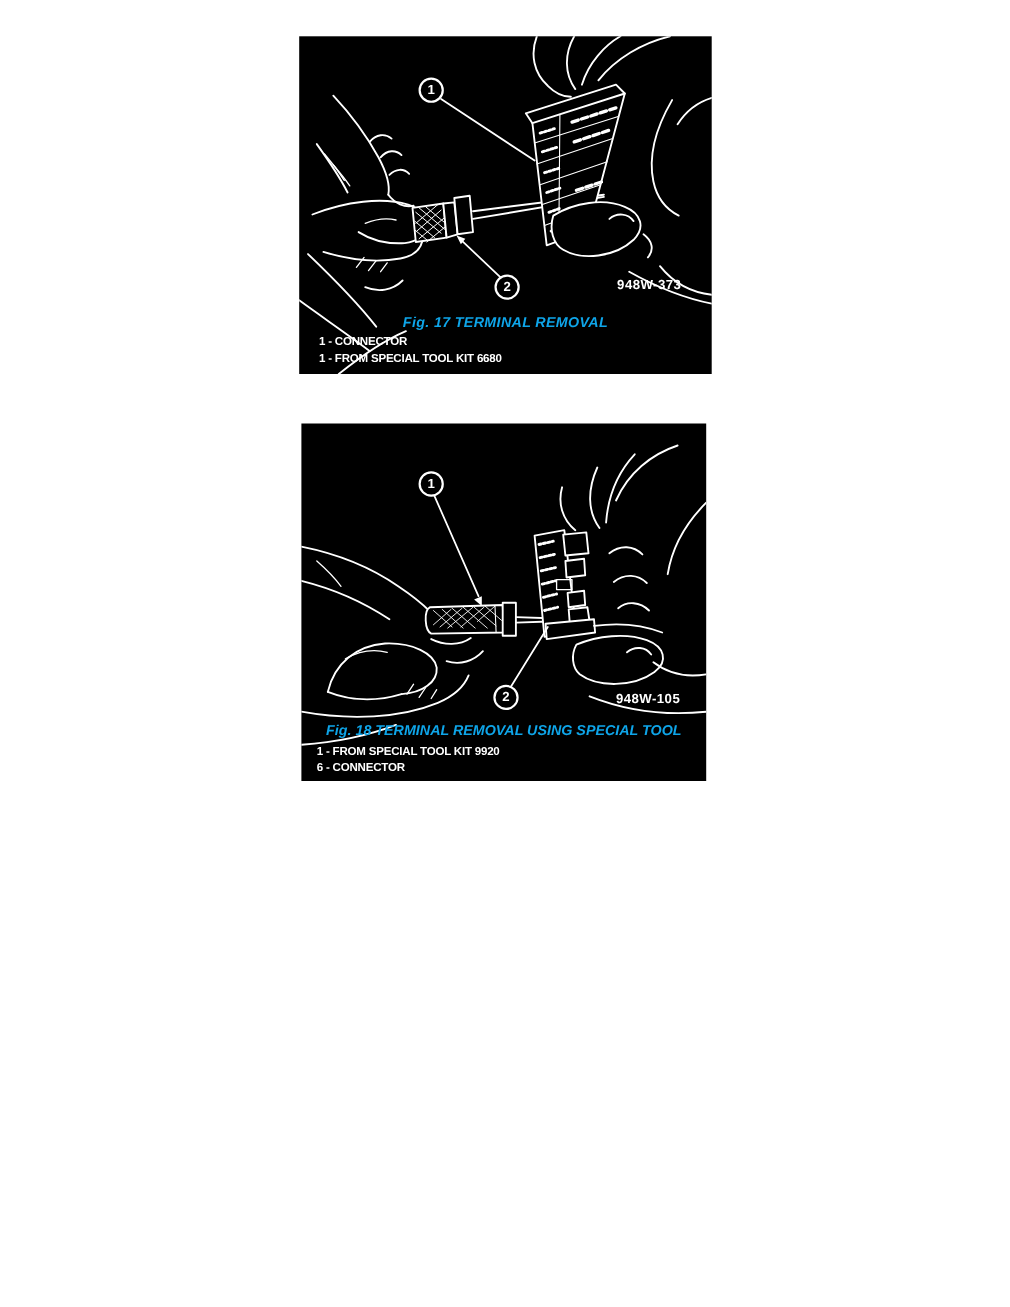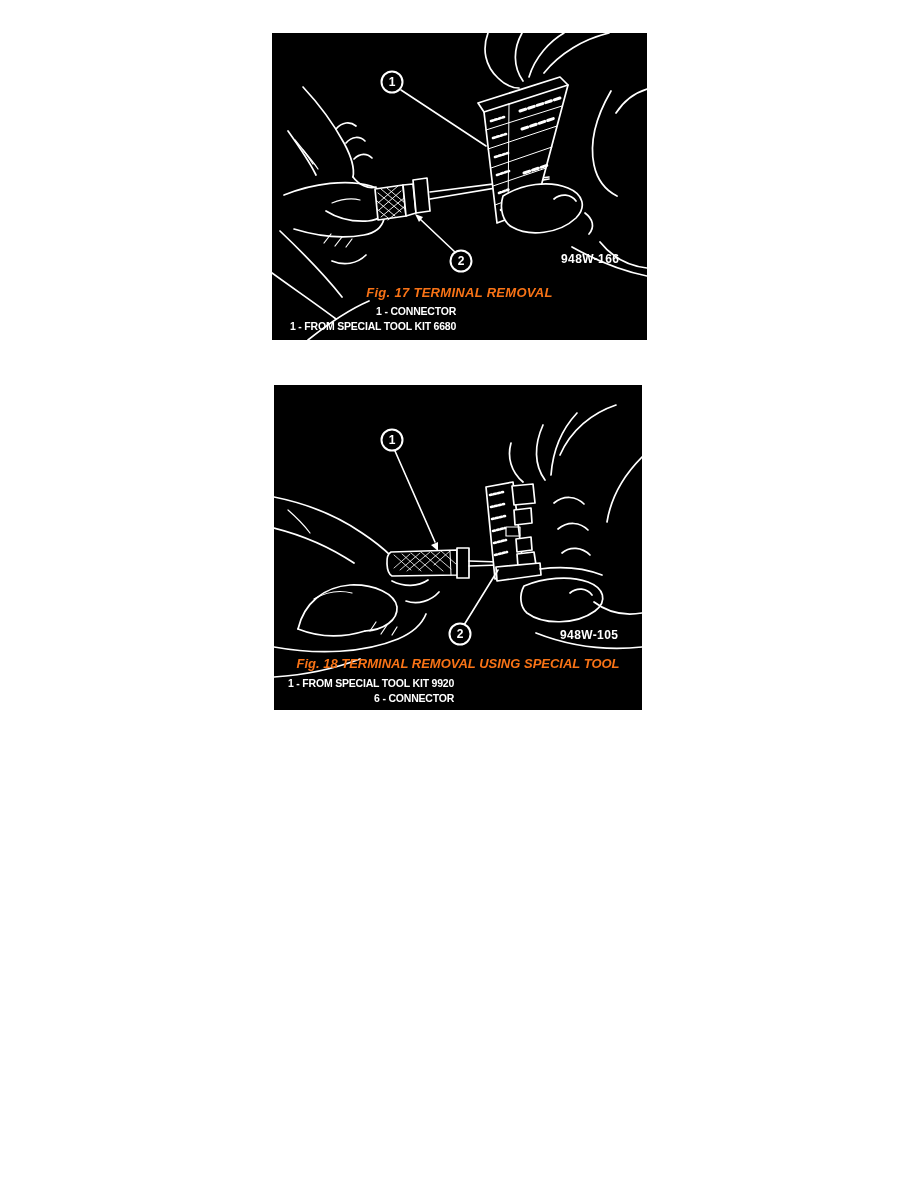--- a/index.html
+++ b/index.html
@@ -9,25 +9,25 @@
   #panel1{left:272px;top:33px;width:375px;height:307px;}
   #panel2{left:274px;top:385px;width:368px;height:325px;}
   svg.art{position:absolute;left:0;top:0;width:100%;height:100%;display:block;}
   .callout{position:absolute;width:19px;height:19px;border:2px solid #ffffff;border-radius:50%;
            background:#000000;color:#ffffff;font-weight:bold;font-size:12px;line-height:19px;
            text-align:center;transform:translate(-50%,-50%);font-family:"Liberation Sans",sans-serif;}
   #f1c1{left:120px;top:49px;} #f1c2{left:189px;top:228px;}
   #f2c1{left:118px;top:55px;} #f2c2{left:186px;top:249px;}
   .fig-code{position:absolute;color:#ffffff;font-weight:bold;font-size:12px;letter-spacing:.4px;}
   #f1code{left:289px;top:219px;} #f2code{left:286px;top:243px;}
-  .fig-caption{position:absolute;left:0;right:0;text-align:center;color:#f97316;
+  .fig-caption{position:absolute;left:0;right:0;text-align:center;color:#0ea5e9;
                font-style:italic;font-weight:bold;font-size:13px;letter-spacing:.3px;white-space:nowrap;}
   #f1cap{top:252px;} #f2cap{top:271px;letter-spacing:0;}
   .fig-legend{position:absolute;color:#ffffff;font-weight:bold;font-size:10.5px;
-              letter-spacing:-0.2px;line-height:15px;white-space:nowrap;text-align:right;}
+              letter-spacing:-0.2px;line-height:15px;white-space:nowrap;}
   #f1leg{left:18px;top:271px;} #f2leg{left:14px;top:291px;}
 </style>
 </head>
 <body>
 
 <div class="page">
 
   <div class="panel" id="panel1">
     <svg class="art" viewBox="0 0 375 307" fill="none" stroke="#ffffff" stroke-width="1.7" stroke-linecap="round" stroke-linejoin="round">
 
@@ -82,21 +82,21 @@
       </g>
 
       <g>
         <path d="M129,57 L214,113" stroke-width="1.6"></path>
         <path d="M184,220 L148,186" stroke-width="1.6"></path>
         <polygon points="143,181 151,184 147,189" fill="#ffffff" stroke="none"></polygon>
       </g>
     </svg>
     <div class="callout" id="f1c1">1</div>
     <div class="callout" id="f1c2">2</div>
-    <div class="fig-code" id="f1code">948W-166</div>
+    <div class="fig-code" id="f1code">948W-373</div>
     <div class="fig-caption" id="f1cap">Fig. 17 TERMINAL REMOVAL</div>
     <div class="fig-legend" id="f1leg">
       <div>1 - CONNECTOR</div>
       <div>1 - FROM SPECIAL TOOL KIT 6680</div>
     </div>
   </div>
 
   <div class="panel" id="panel2">
     <svg class="art" viewBox="0 0 368 325" fill="none" stroke="#ffffff" stroke-width="1.7" stroke-linecap="round" stroke-linejoin="round">
 

